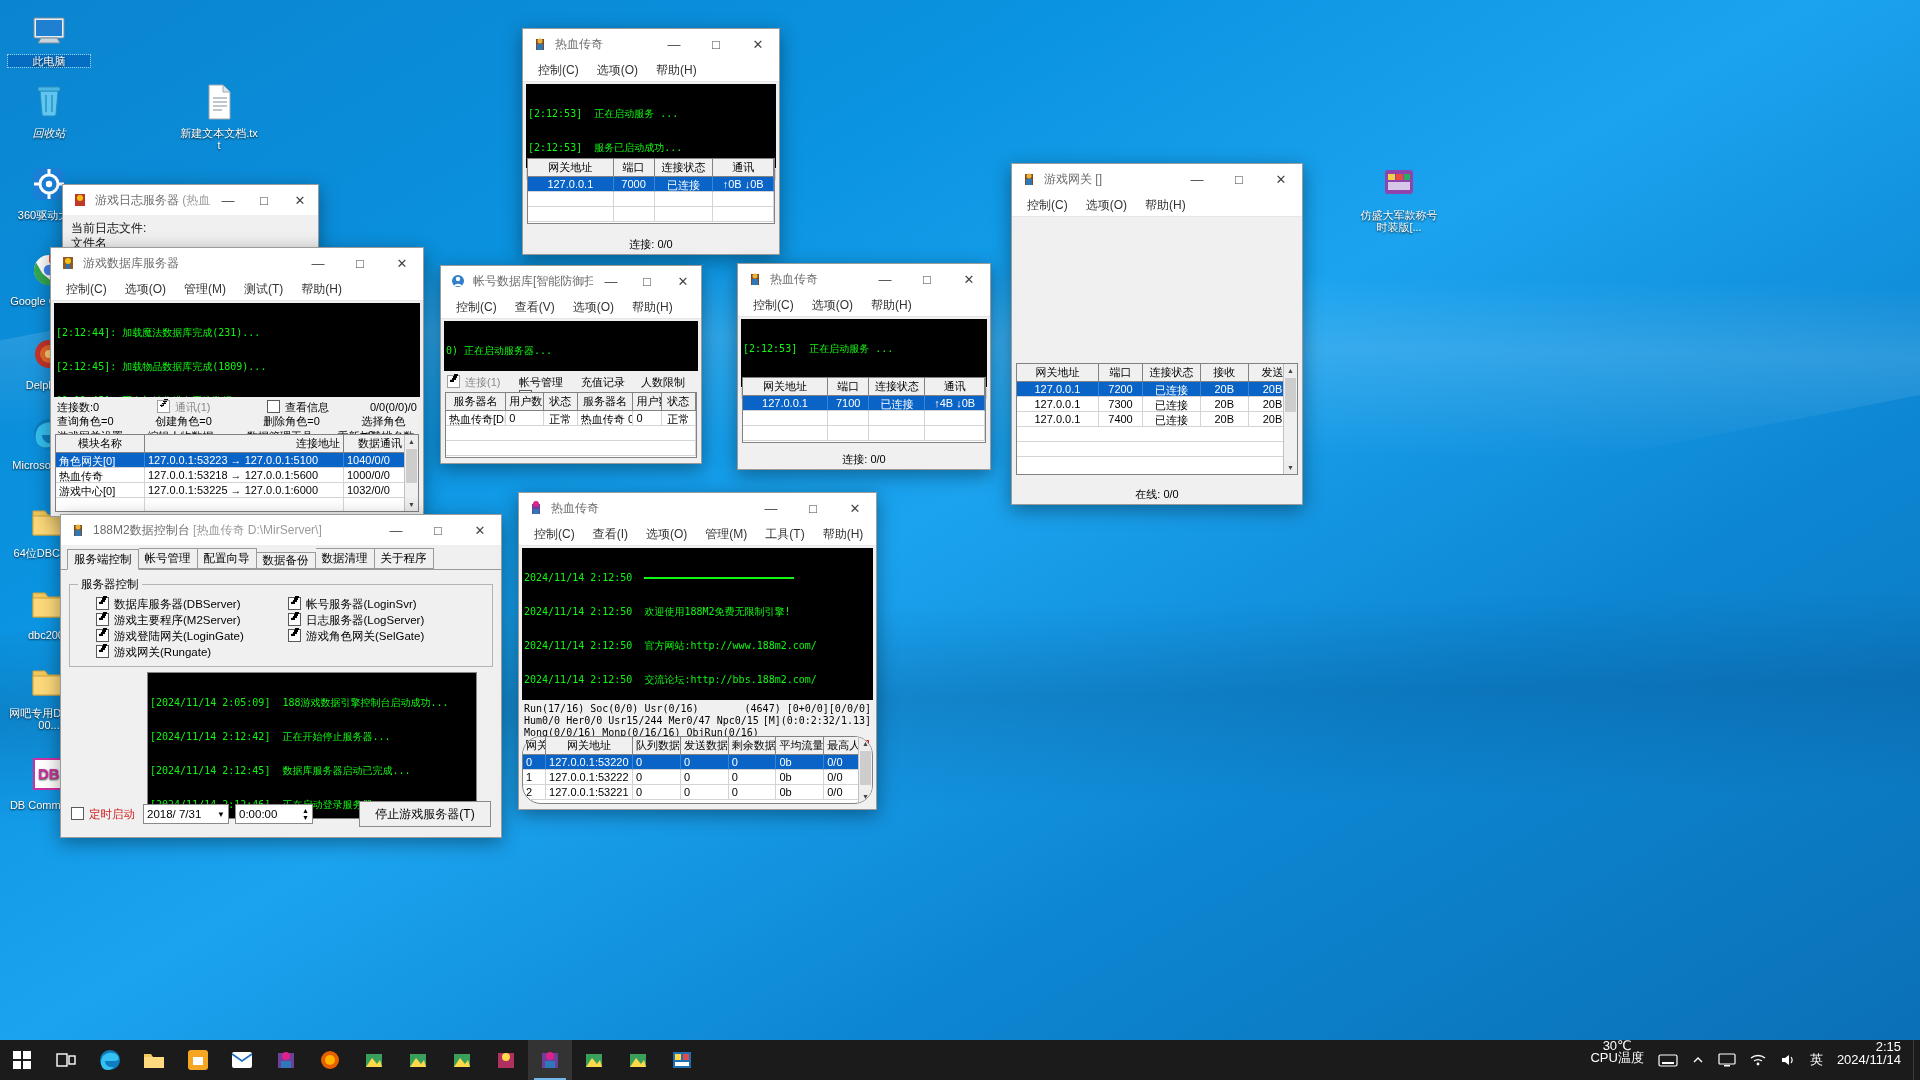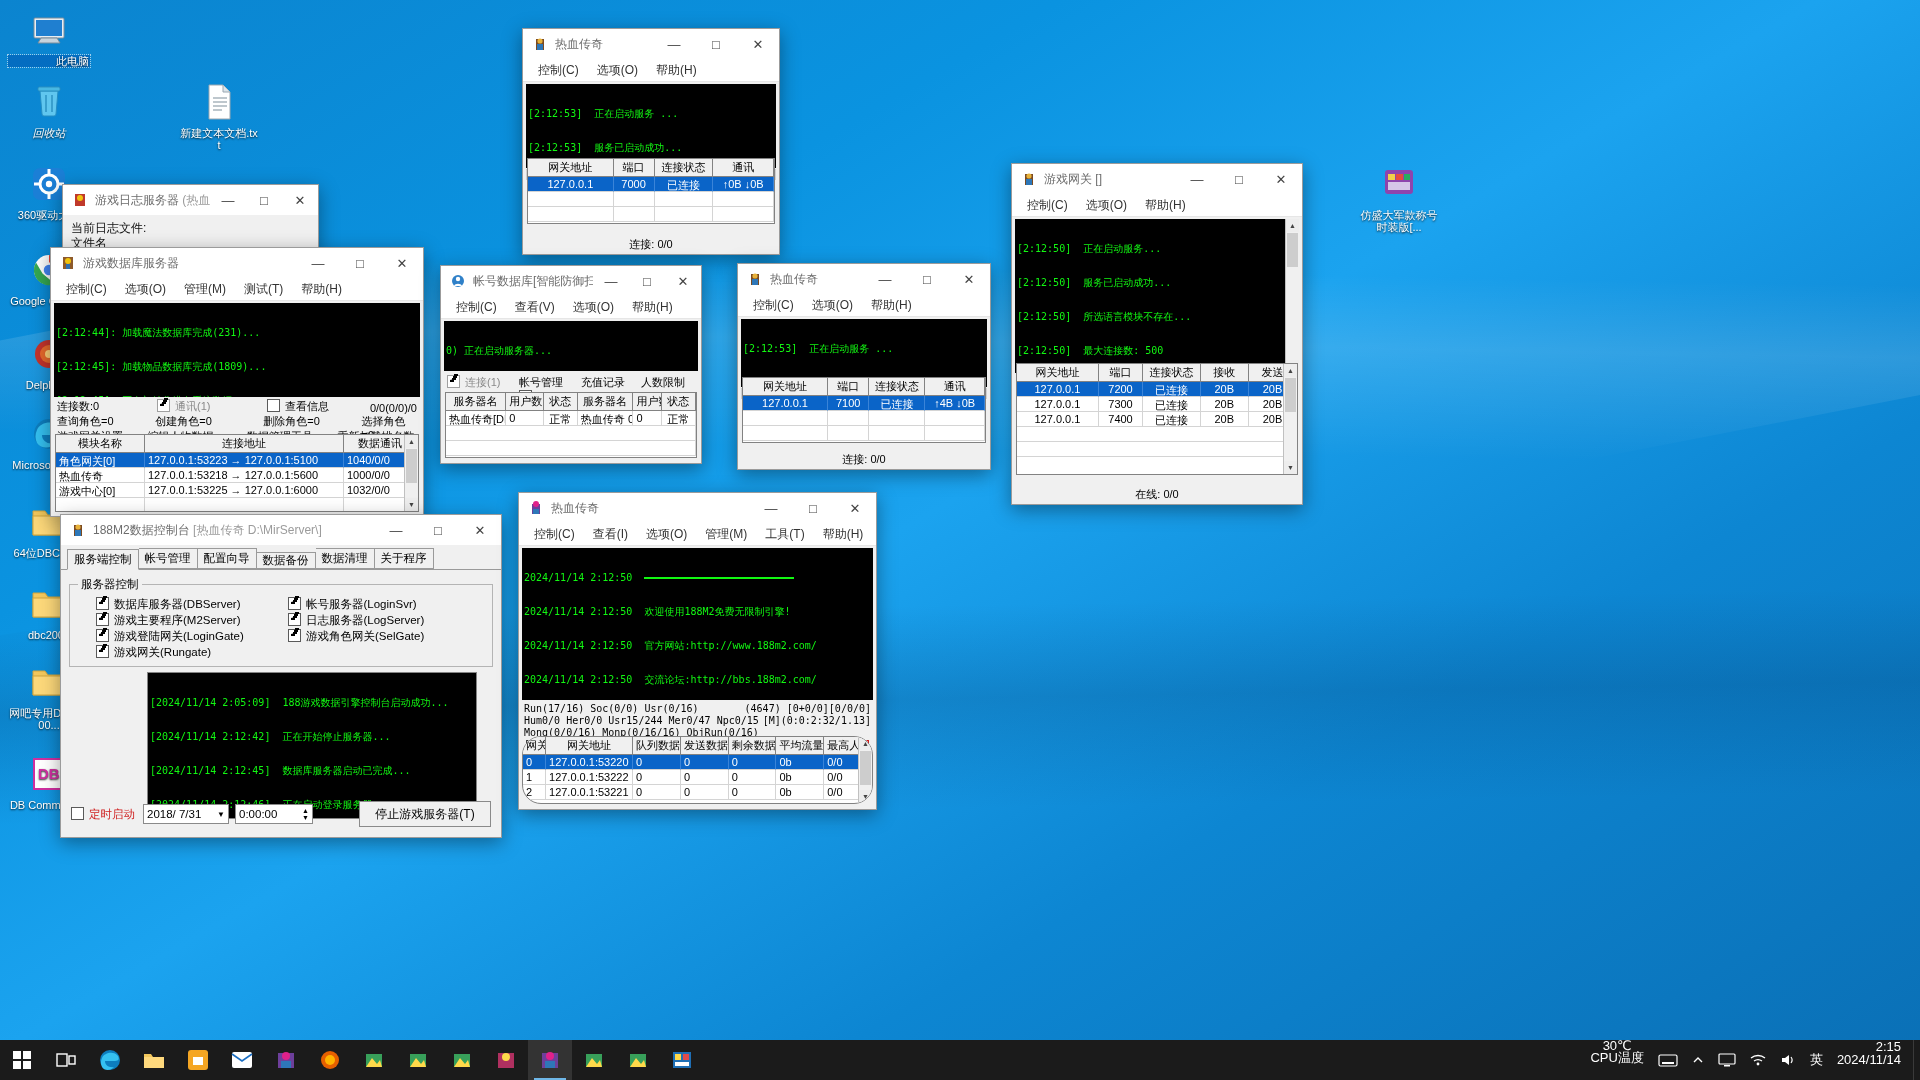--- a/index.html
+++ b/index.html
@@ -19,21 +19,21 @@
     content:"";position:absolute;left:-200px;top:480px;width:2400px;height:520px;
     background:linear-gradient(8deg,rgba(0,0,0,0) 42%,rgba(5,60,110,.22) 55%,rgba(0,0,0,0) 66%);
     transform:rotate(-9deg);
   }
 
   
   .dicon{position:absolute;width:82px;text-align:center;color:#fff;font-size:11px;line-height:12px;
          text-shadow:0 1px 2px rgba(0,0,0,.85);cursor:default;}
   .dicon .gl{display:block;width:44px;height:44px;margin:0 auto 3px;position:relative;}
   .dicon .cap{display:block;padding:0 1px;word-break:break-all;}
-  .dicon.sel .cap{background:rgba(0,90,180,.55);outline:1px dotted rgba(255,255,255,.6);text-align:right;}
+  .dicon.sel .cap{background:rgba(0,90,180,.55);outline:1px dotted rgba(255,255,255,.6);}
 
   
   .win{position:absolute;background:#f0f0f0;border:1px solid #9b9b9b;
        box-shadow:0 5px 18px rgba(0,0,0,.38);}
   .tbar{height:30px;display:flex;align-items:center;background:#fff;border-bottom:0px solid #ddd;}
   .tbar .tic{width:16px;height:16px;margin:0 7px 0 9px;flex:0 0 auto;}
   .tbar .ttl{font-size:12px;color:#6d6d6d;white-space:nowrap;overflow:hidden;flex:1 1 auto;}
   .tbar .sub{color:#9b9b9b;}
   .tbtns{display:flex;flex:0 0 auto;height:30px;}
   .tbtn{width:42px;height:30px;display:flex;align-items:center;justify-content:center;
@@ -273,21 +273,21 @@
     <div>[2:12:44]: 加载魔法数据库完成(231)...</div>
     <div>[2:12:45]: 加载物品数据库完成(1809)...</div>
     <div>[2:12:45]: 正在初始化排名系统数据...</div>
     
     
     
     
     
   </div>
   <div style="font-size:11px;color:#000;padding:3px 6px 0;">
-    <div style="display:flex;align-items:flex-end;height:14px;">
+    <div style="display:flex;align-items:center;height:14px;">
       <span style="width:100px;">连接数:0</span>
       <span style="width:110px;color:#8a8a8a;"><i class="cbx on dis"><span>✓</span></i><b style="font-weight:normal;">通讯(1)</b></span>
       <span style="width:100px;"><i class="cbx"></i><b style="font-weight:normal;">查看信息</b></span>
       <span style="margin-left:auto;">0/0(0/0)/0</span>
     </div>
     <div style="display:flex;height:15px;">
       <span style="width:100px;">查询角色=0</span>
       <span style="width:110px;">创建角色=0</span>
       <span style="width:100px;">删除角色=0</span>
       <span>选择角色=0</span>
@@ -295,21 +295,21 @@
     <div style="display:flex;height:15px;">
       <span style="width:100px;">游戏网关设置</span>
       <span style="width:110px;">编辑人物数据</span>
       <span style="width:100px;">数据管理工具</span>
       <span>重新加载排名数据</span>
     </div>
   </div>
   <div class="grid" style="position:absolute;left:4px;right:4px;top:186px;height:76px;">
     <div class="hr">
       <div style="width:82px;">模块名称</div>
-      <div style="width:192px;">连接地址</div>
+      <div style="width:192px;text-align:right;">连接地址</div>
       <div style="width:66px;">数据通讯</div>
     </div>
     <div class="r sel">
       <div style="width:82px;">角色网关[0]</div>
       <div style="width:192px;">127.0.0.1:53223  →  127.0.0.1:5100</div>
       <div style="width:66px;">1040/0/0</div>
     </div>
     <div class="r">
       <div style="width:82px;">热血传奇</div>
       <div style="width:192px;">127.0.0.1:53218  →  127.0.0.1:5600</div>
@@ -529,39 +529,20 @@
     <span class="tbtns">
       <span class="tbtn">—</span>
       <span class="tbtn">□</span>
       <span class="tbtn cls">✕</span>
     </span>
   </div>
   <div class="menub">
     <span>控制(C)</span>
     <span>选项(O)</span>
     <span>帮助(H)</span>
-  </div>
-  <div style="position:relative;margin:2px 3px 0;">
-    <div class="con" style="height:152px;">
-      <div>[2:12:50]  正在启动服务...</div>
-      <div>[2:12:50]  服务已启动成功...</div>
-      <div>[2:12:50]  所选语言模块不存在...</div>
-      <div>[2:12:50]  最大连接数: 500</div>
-      
-      
-      
-      
-      
-      
-    </div>
-    <div class="vsc" style="top:0;bottom:0;">
-      <div class="ar">▲</div>
-      <div class="th"></div>
-      <div class="ar" style="position:absolute;bottom:0;left:0;right:0;">▼</div>
-    </div>
   </div>
   <div class="grid" style="position:absolute;left:4px;right:4px;top:199px;height:110px;">
     <div class="hr">
       <div style="width:80px;">网关地址</div>
       <div style="width:40px;">端口</div>
       <div style="width:54px;">连接状态</div>
       <div style="width:44px;">接收</div>
       <div style="width:44px;">发送</div>
     </div>
     <div class="r sel">

